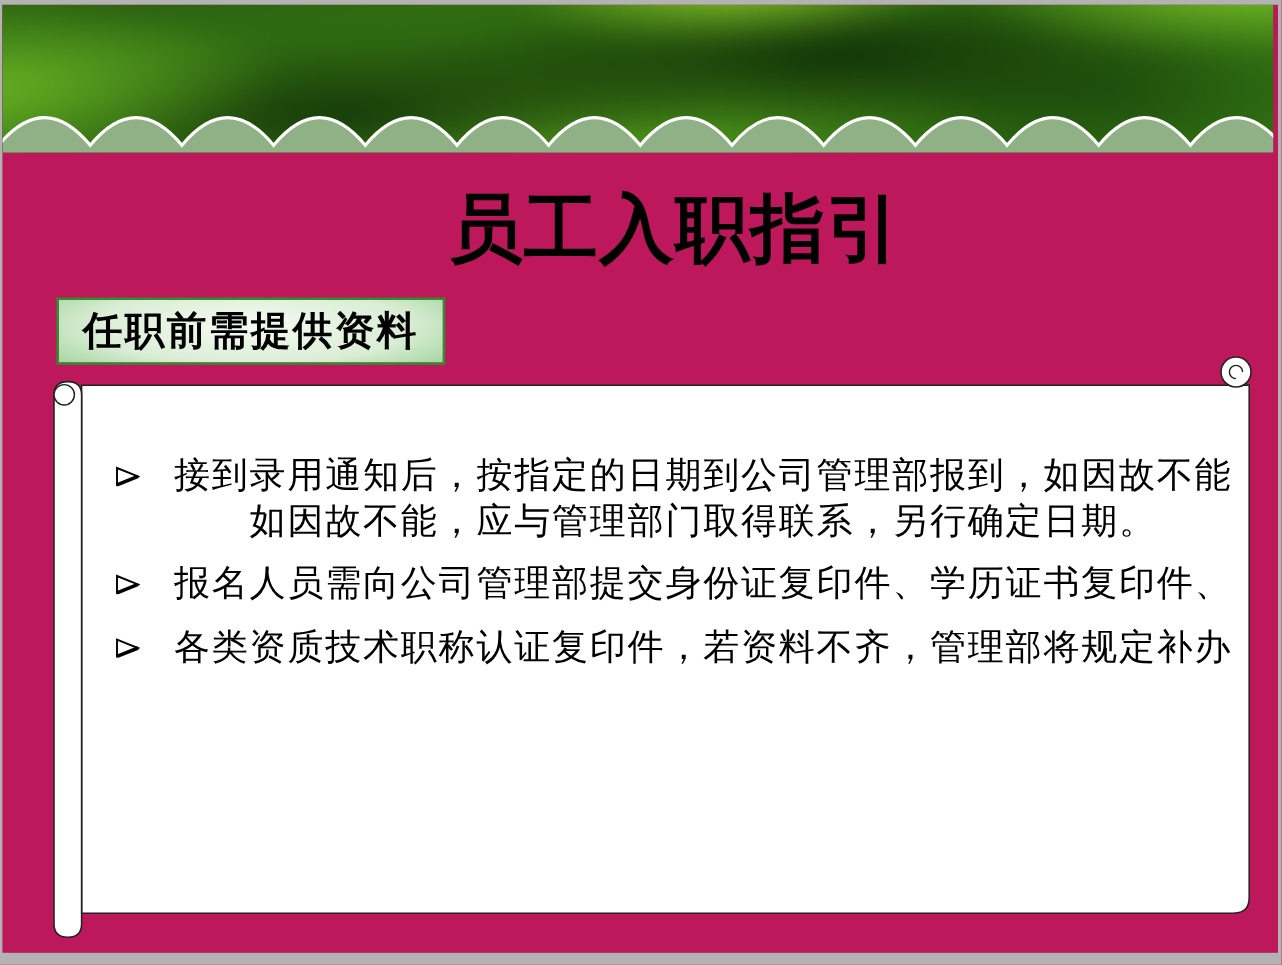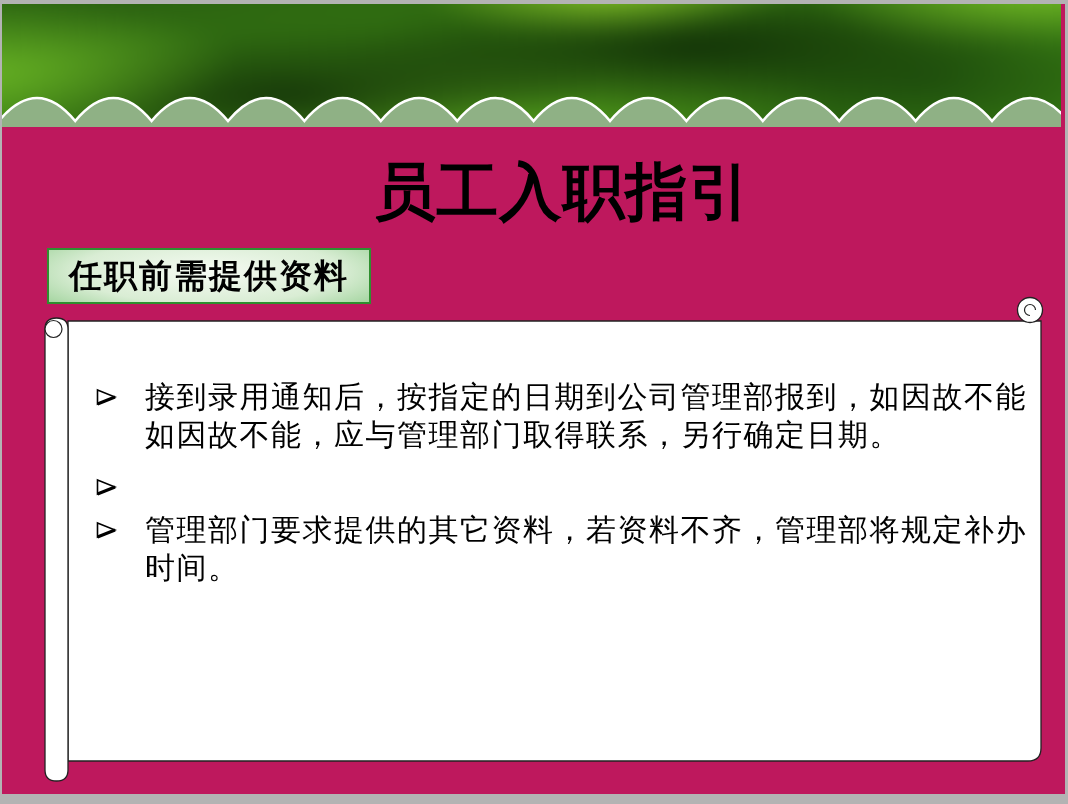--- a/index.html
+++ b/index.html
@@ -61,21 +61,21 @@
   }
   .section-label span {
     font-family:Liberation Sans, sans-serif;
     font-weight:bold; font-size:33px; letter-spacing:2px; color:#000;
     white-space:nowrap;
   }
   
   .scroll-svg { position:absolute; left:0; top:0; display:block; }
 
   
-  .bullets { position:absolute; left:94px; top:374px; width:930px; }
+  .bullets { position:absolute; left:94px; top:374px; width:930px;text-align:center; }
   .bullet  { display:flex; align-items:flex-start; margin:0 0 15px 0; }
   .bullet-marker { flex:0 0 21px; margin:10px 28px 0 0; }
   .bullet-lines {
     font-family:"Liberation Serif","DejaVu Serif",serif;
     font-size:30px; line-height:37.5px; letter-spacing:1.5px;
     color:#000;
   }
   .bullet-lines div { white-space:nowrap; }
 </style>
 </head>
@@ -117,28 +117,28 @@
         <div>如因故不能，应与管理部门取得联系，另行确定日期。</div>
       </div>
     </div>
 
     <div class="bullet">
       <svg class="bullet-marker" width="21" height="18" viewBox="0 0 21 18">
         <polygon points="1.5,2 19,9 1.5,16" fill="#ffffff" stroke="#000000" stroke-width="1.6"></polygon>
         <path d="M 1.5,16 L 19,9" fill="none" stroke="#000000" stroke-width="3"></path>
       </svg>
       <div class="bullet-lines">
+        <div>报名人员需向公司管理部提交身份证复印件、学历证书复印件、</div>
       </div>
     </div>
 
     <div class="bullet">
       <svg class="bullet-marker" width="21" height="18" viewBox="0 0 21 18">
         <polygon points="1.5,2 19,9 1.5,16" fill="#ffffff" stroke="#000000" stroke-width="1.6"></polygon>
         <path d="M 1.5,16 L 19,9" fill="none" stroke="#000000" stroke-width="3"></path>
       </svg>
       <div class="bullet-lines">
-        <div>管理部门要求提供的其它资料，若资料不齐，管理部将规定补办</div>
-        <div>时间。</div>
+        <div>各类资质技术职称认证复印件，若资料不齐，管理部将规定补办</div>
       </div>
     </div>
 
   </div>
 </div>
 
 </body></html>

